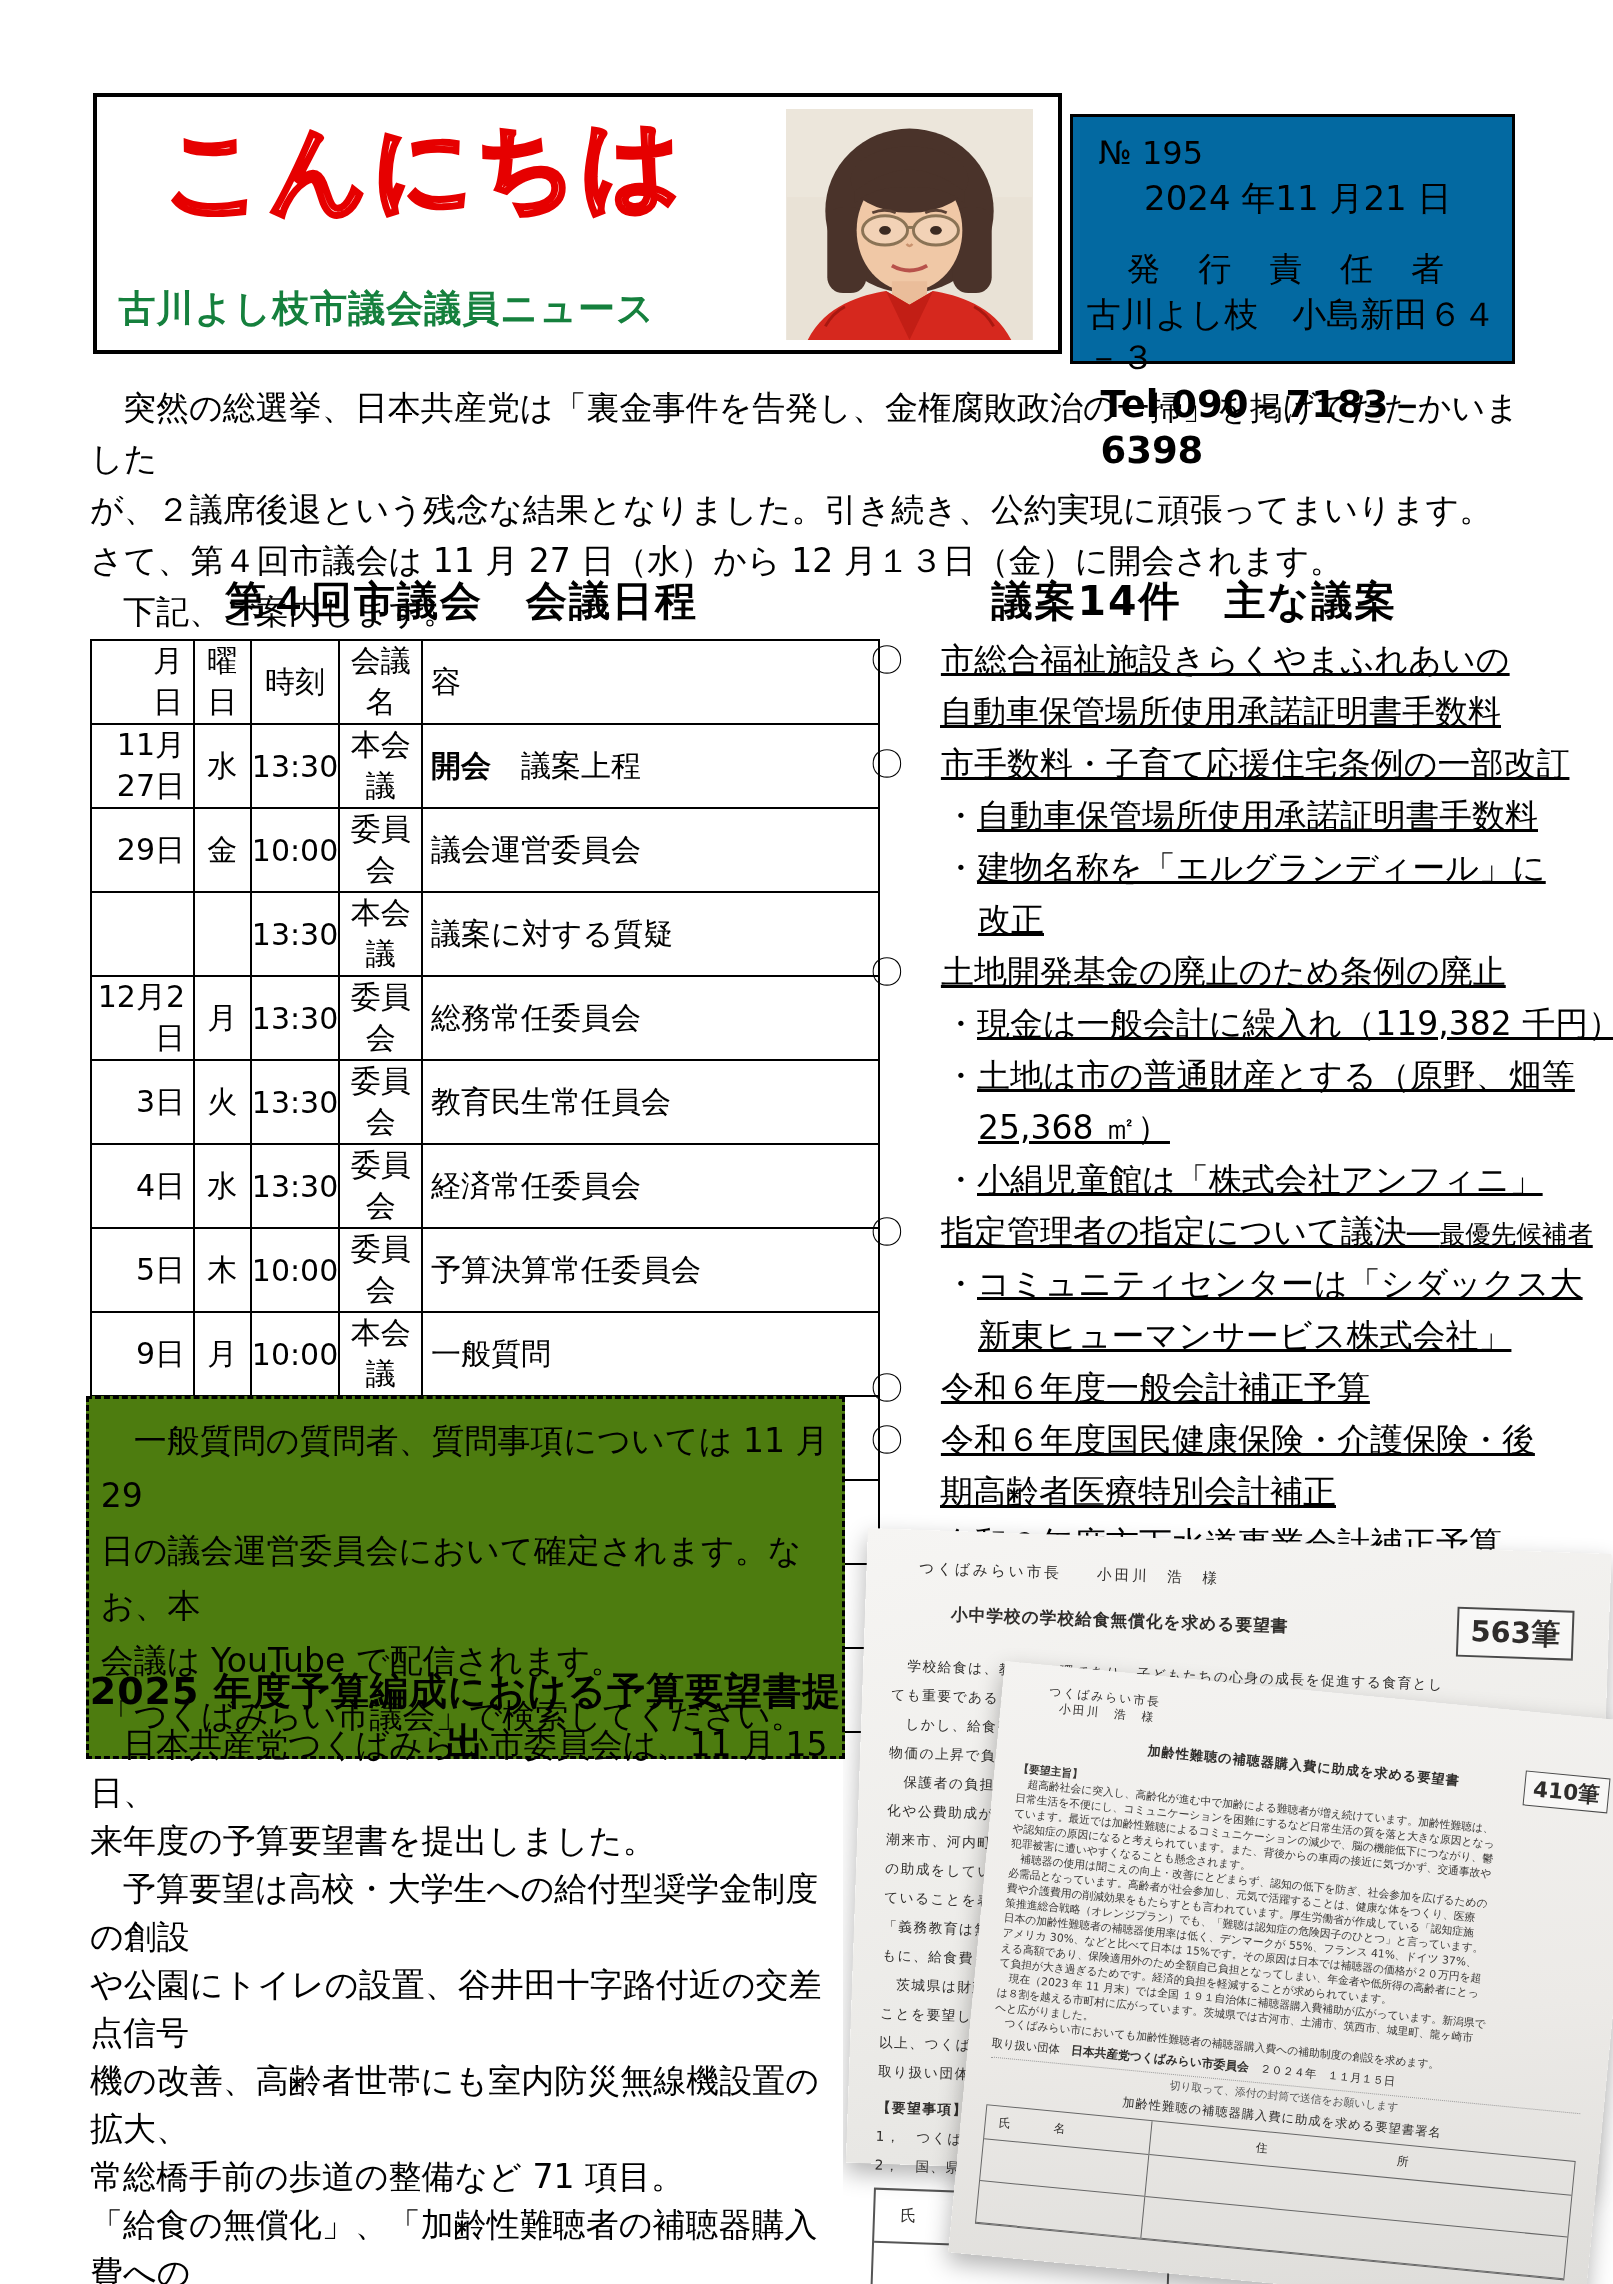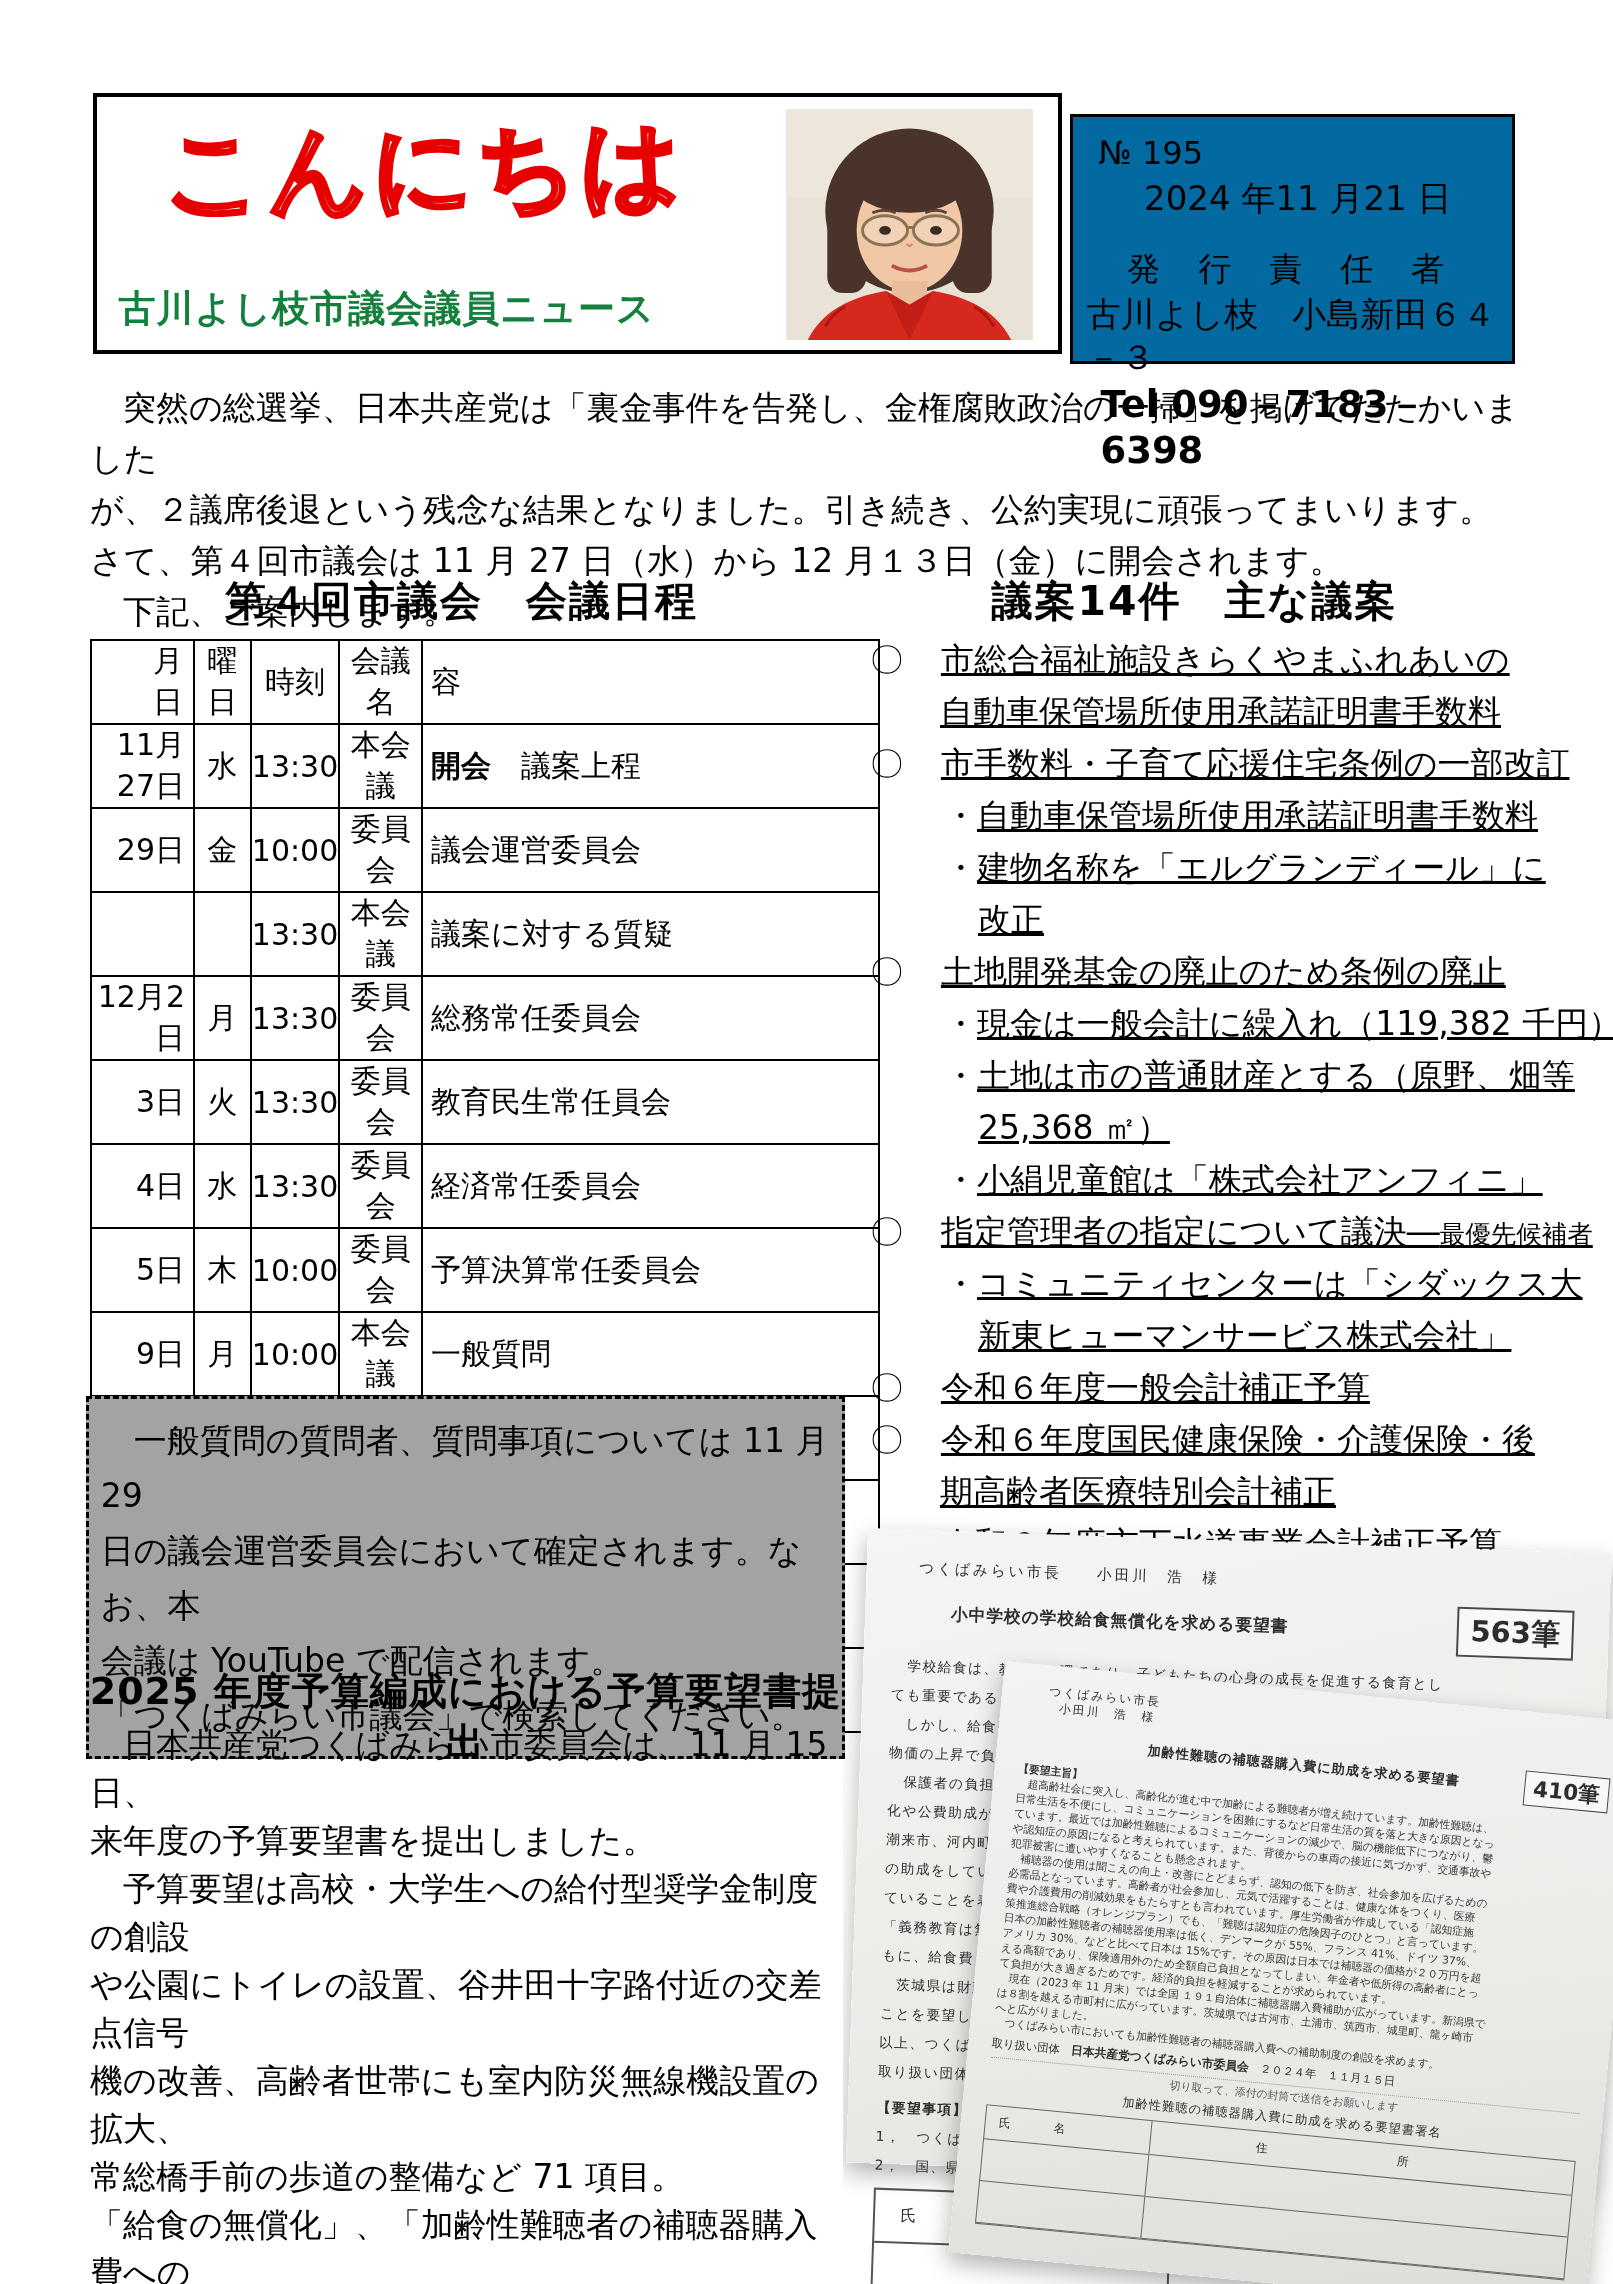--- a/index.html
+++ b/index.html
@@ -33,21 +33,21 @@
   table.sched td{border:2.9px solid #000;height:57px;padding:0;overflow:hidden;}
   .c-date{width:93px;text-align:right;padding-right:7.8px !important;}
   .c-day{width:55px;text-align:center;}
   .c-time{width:66px;text-align:center;}
   .c-type{width:81px;text-align:center;}
   .c-cont{width:447px;padding-left:7.8px !important;text-align:left;}
   .hdr td{font-size:30px;}
   .hdr .c-date{text-align:right;padding-right:0 !important;letter-spacing:9.8px;}
   .bold{font-weight:900;}
 
-  .notice{position:absolute;left:86px;top:1396px;width:729px;border:3.9px dashed #000;background:#a3a3a3;
+  .notice{position:absolute;left:86px;top:1396px;width:729px;border:3.9px dashed #000;background:#4d7c0f;
           padding:13.7px 11.8px 13.7px 11.8px;font-size:33px;line-height:55px;}
 
   .budget-title{position:absolute;left:88px;top:1666px;width:755px;text-align:center;
                 font-size:38px;font-weight:900;letter-spacing:1px;}
   .budget{position:absolute;left:90px;top:1721px;width:760px;font-size:33px;line-height:48px;}
 
   
   .agenda-title{position:absolute;left:863px;top:574px;width:663px;text-align:center;
                 font-size:41px;font-weight:900;letter-spacing:2px;}
   .agenda{position:absolute;left:866px;top:635px;width:663px;font-size:33px;line-height:50px;text-decoration:underline;}

